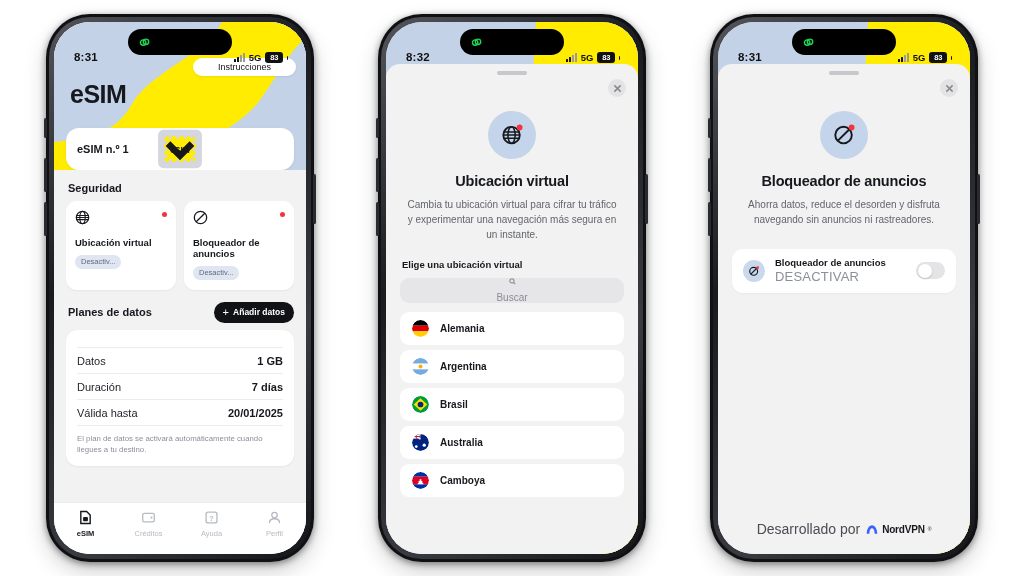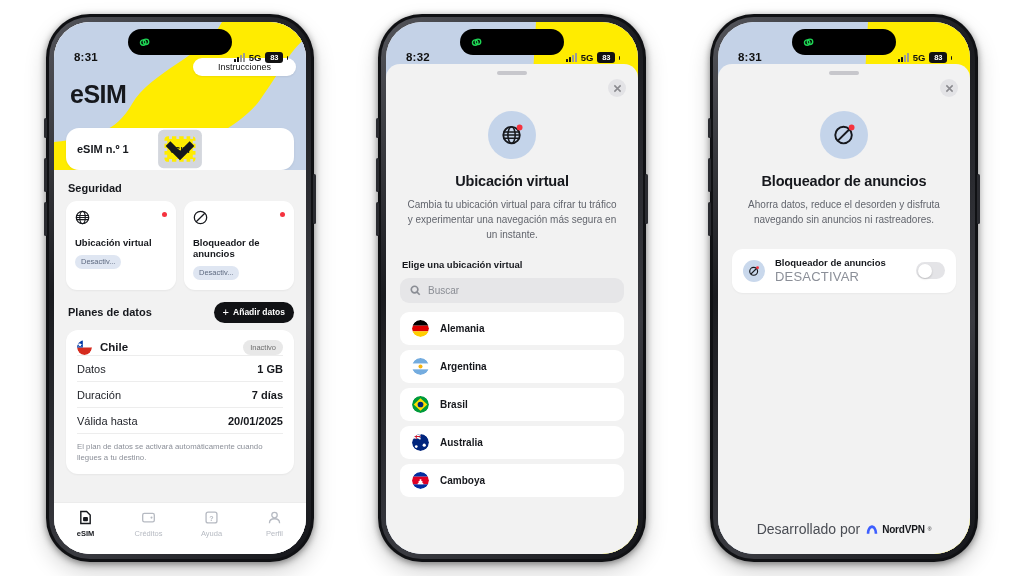--- a/index.html
+++ b/index.html
@@ -158,21 +158,21 @@
     width: 48px; height: 48px; border-radius: 50%; background: #c4d4ea;
     margin: 36px auto 0; display: flex; align-items: center; justify-content: center;
   }
   .feat-ic { width: 25px; height: 25px; }
   .feat-title { font-size: 14.5px; font-weight: 800; color: #16181d; text-align: center; margin-top: 14px; letter-spacing: -.2px; }
   .feat-desc { font-size: 10px; color: #62656d; text-align: center; line-height: 1.5; margin: 8px 18px 0; }
 
   .choose-lb { font-size: 9.5px; font-weight: 700; color: #16181d; margin: 17px 0 8px 16px; }
   .searchbar {
     margin: 0 14px; background: #e6e6e8; border-radius: 9px; height: 25px;
-    display: flex; align-items: center; gap: 7px; padding: 0 10px;
+    display: flex; align-items: center; gap: 7px; padding: 0 10px; flex-direction: column;
   }
   .searchbar svg { width: 11px; height: 11px; stroke: #8a8d94; stroke-width: 1.8; fill: none; }
   .search-ph { font-size: 10px; color: #8a8d94; }
   .clist { margin: 9px 14px 0; display: flex; flex-direction: column; gap: 5px; overflow: hidden; flex: 1; }
   .crow {
     background: #fff; border-radius: 9px; height: 33px; flex: 0 0 auto;
     display: flex; align-items: center; gap: 11px; padding: 0 12px;
   }
   .crow .flag { width: 17px; height: 17px; }
   .cname { font-size: 10px; font-weight: 700; color: #16181d; }
@@ -283,35 +283,20 @@
 
           <div class="sec-head">
             <div class="sec-title">Planes de datos</div>
             <div class="add-btn">
               <span class="plus">+</span>
               <span>Añadir datos</span>
             </div>
           </div>
 
           <div class="plan-card">
-            <div class="plan-head">
-              <svg class="flag" viewBox="0 0 16 16">
-                <clipPath id="cc">
-                    <circle cx="8" cy="8" r="8"></circle>
-                  </clipPath>
-                <g clip-path="url(#cc)">
-                  <rect width="16" height="8" fill="#fff"></rect>
-                  <rect y="8" width="16" height="8" fill="#d52b1e"></rect>
-                  <rect width="6.2" height="8" fill="#0039a6"></rect>
-                  <path d="M3.1 2.3 L3.73 4.25 L5.78 4.25 L4.12 5.45 L4.75 7.4 L3.1 6.2 L1.45 7.4 L2.08 5.45 L0.42 4.25 L2.47 4.25 Z" fill="#fff"></path>
-                </g>
-              </svg>
-              <span class="plan-country">Chile</span>
-              <span class="pill-inactive">Inactivo</span>
-            </div>
             <div class="plan-row">
               <span class="plan-k">Datos</span>
               <span class="plan-v">1 GB</span>
             </div>
             <div class="plan-row">
               <span class="plan-k">Duración</span>
               <span class="plan-v">7 días</span>
             </div>
             <div class="plan-row">
               <span class="plan-k">Válida hasta</span>

